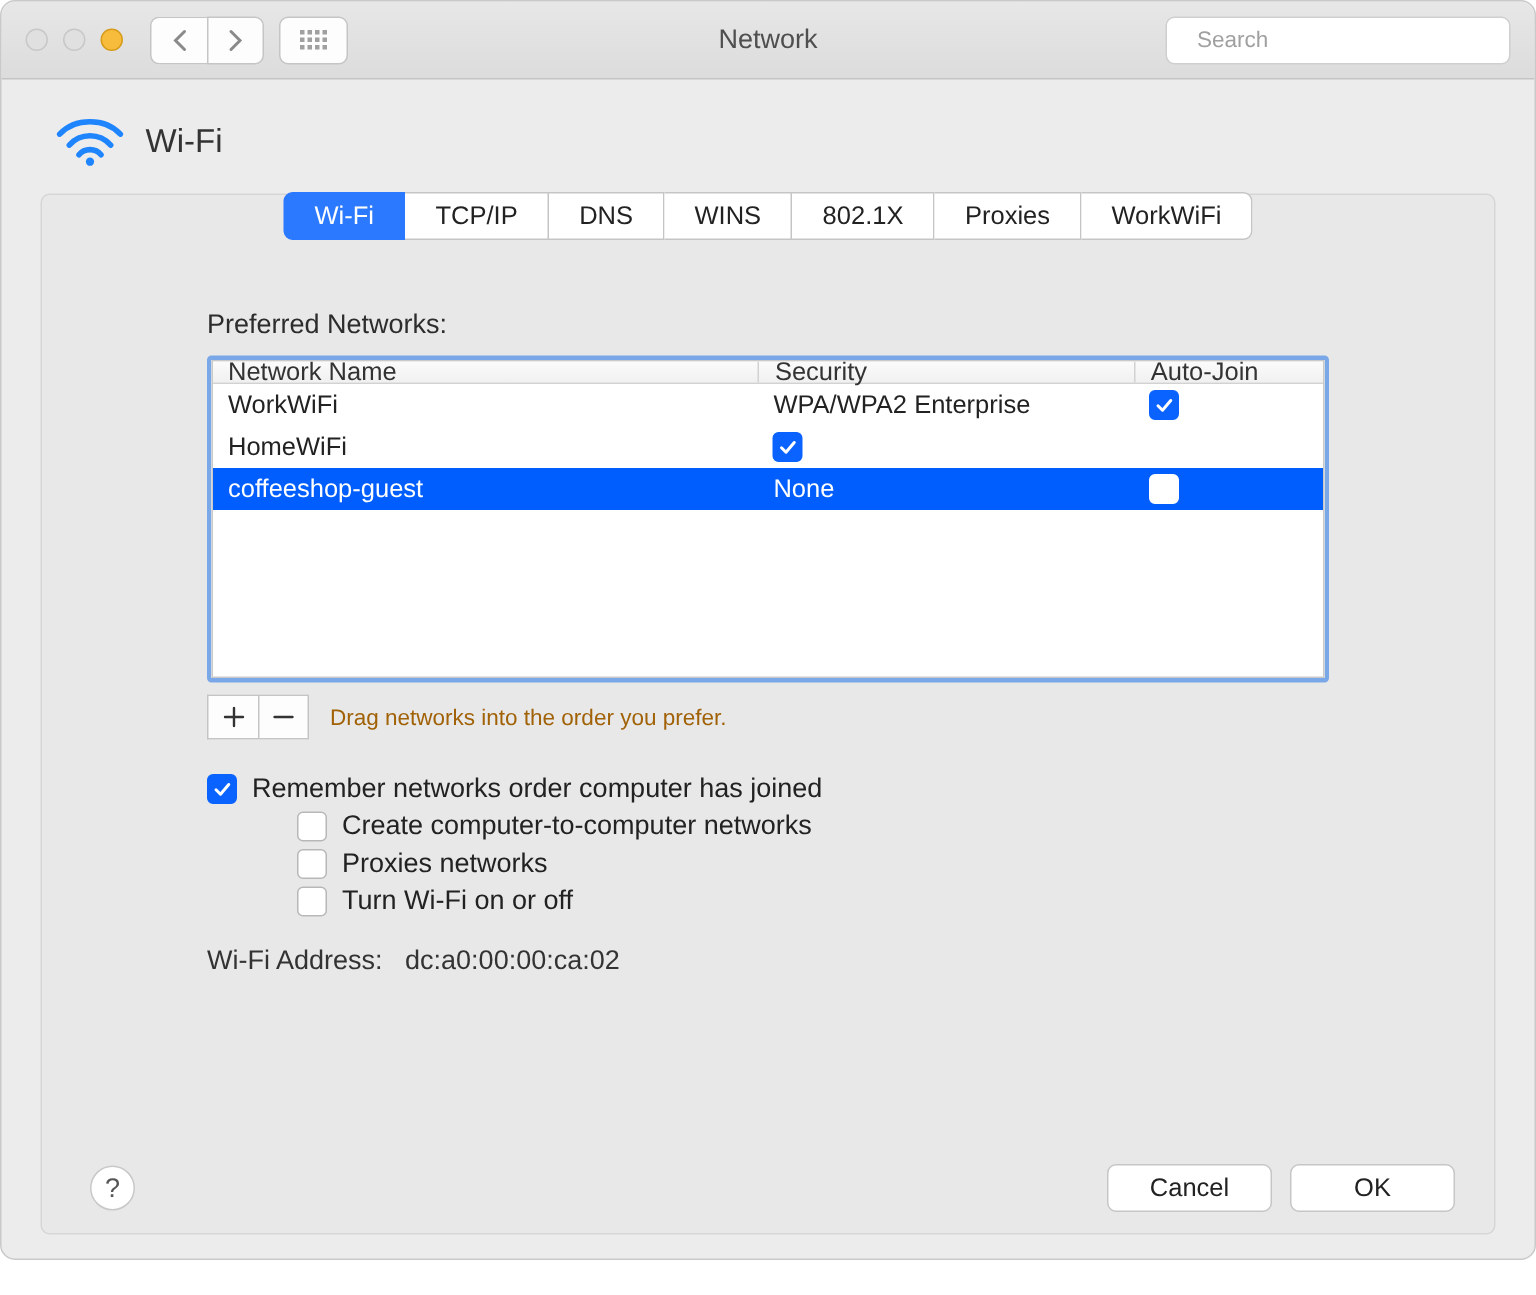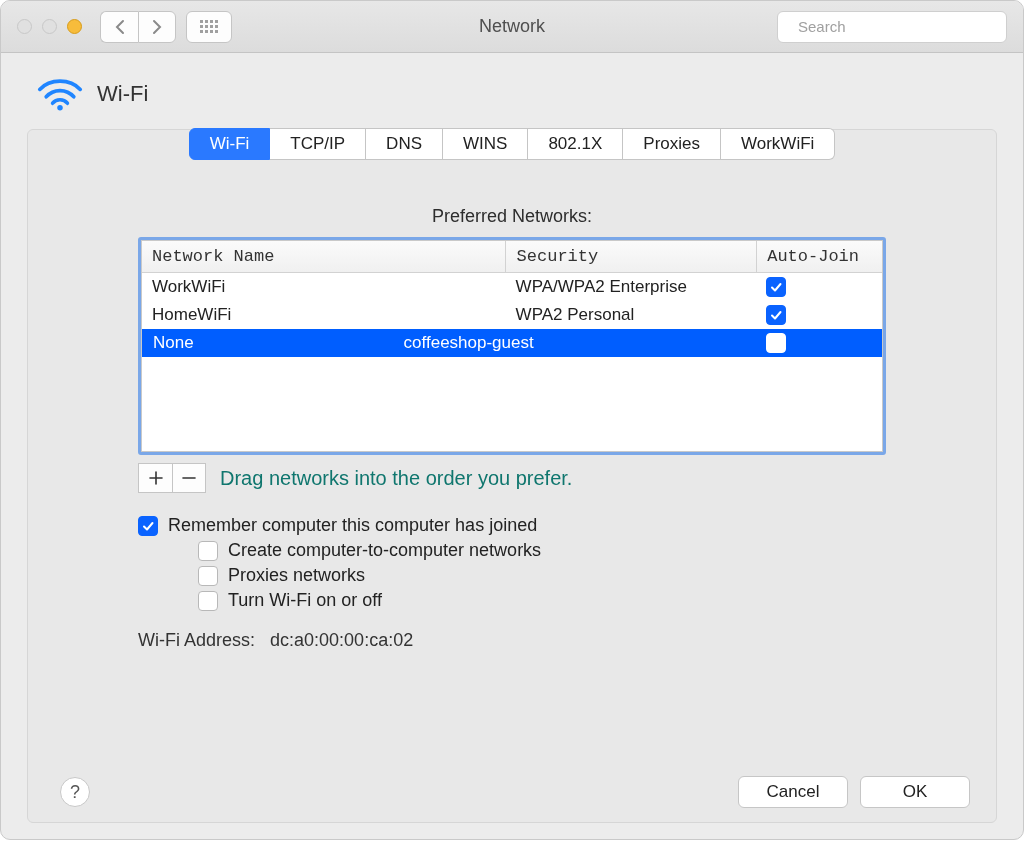--- a/index.html
+++ b/index.html
@@ -105,40 +105,39 @@
     display: flex; align-items: center;
     font-size: 17px;
     color: #222;
     user-select: none;
   }
   .tab:first-child { border-left: 1px solid #c5c5c5; border-radius: 6px 0 0 6px; }
   .tab:last-child  { border-radius: 0 6px 6px 0; }
   .tab.active { background: #2a79ff; border-color: #2a79ff; color: #fff; }
   
   .section { padding: 44px 110px 0 110px; }
-  .section-label { font-size: 18px; color: #2d2d2d; margin-bottom: 10px; text-align: center; }
+  .section-label { font-size: 18px; color: #2d2d2d; margin-bottom: 10px; }
   
   .table-focus {
     border: 3px solid #7aa7e8;
     border-radius: 3px;
   }
   .table {
     background: #fff;
     border: 1px solid #c9c9c9;
     height: 212px;
     font-size: 17px;
     color: #222;
     overflow: hidden;
   }
   .thead {
-    display: flex; height: 32px;
+    display: flex; height: 15px;
     background: linear-gradient(#fbfbfb, #f0f0f0);
     border-bottom: 1px solid #d2d2d2;
     color: #333;
-    font-family: Liberation Mono, monospace;
   }
   .th, .td { display: flex; align-items: center; padding: 0 10px; }
   .col-name { width: 49%; }
   .col-sec  { width: 34%; padding-left: 11px; }
   .col-join { width: 17%; }
   .th-sep { border-left: 1px solid #d2d2d2; }
   .tr { display: flex; height: 28px; }
   .tr.selected { background: #005eff; color: #fff; }
   .check {
     width: 20px; height: 20px; border: 1px solid #b8b8b8; border-radius: 4px;
@@ -151,21 +150,21 @@
   .tr.selected .check { background: #fff; border-color: #fff; }
   
   .list-controls { display: flex; align-items: center; margin-top: 8px; gap: 14px; }
   .pm-group { display: flex; }
   .pm-btn {
     width: 34px; height: 30px; background: #fdfdfd;
     border: 1px solid #c5c5c5; display: flex; align-items:center; justify-content:center;
     font-size: 20px; color: #333;
   }
   .pm-btn:first-child { border-right: none; }
-  .drag-hint { color: #0f766e; font-size: 20px; }
+  .drag-hint { color: #a16207; font-size: 15px; }
   
   .opts { margin-top: 22px; font-size: 18px; color: #222; }
   .opt-row { display: flex; align-items: center; gap: 10px; margin-bottom: 4px; }
   .sub-label { margin-top: 12px; margin-bottom: 6px; }
   .indent { margin-left: 24px; padding-left: 36px; }
   .addr-row { margin-top: 19px; color: #333; font-size: 18px; }
   
   .footer {
     position: absolute;
     left: 0; right: 0; bottom: 14px;
@@ -277,32 +276,31 @@
                 <div class="td col-join">
                   <span class="check checked">
                     <svg width="14" height="14" viewBox="0 0 14 14">
                       <path d="M3 7.5 L6 10.5 L11.5 4" fill="none" stroke="#fff" stroke-width="2" stroke-linecap="round" stroke-linejoin="round"></path>
                     </svg>
                   </span>
                 </div>
               </div>
               <div class="tr">
                 <div class="td col-name">HomeWiFi</div>
-                <div class="td col-sec">WPA2 Personal</div>
                 <div class="td col-join">
                   <span class="check checked">
                     <svg width="14" height="14" viewBox="0 0 14 14">
                       <path d="M3 7.5 L6 10.5 L11.5 4" fill="none" stroke="#fff" stroke-width="2" stroke-linecap="round" stroke-linejoin="round"></path>
                     </svg>
                   </span>
                 </div>
               </div>
               <div class="tr selected">
+                <div class="td col-name">coffeeshop-guest</div>
                 <div class="td col-sec">None</div>
-                <div class="td col-name">coffeeshop-guest</div>
                 <div class="td col-join">
                   <span class="check"></span>
                 </div>
               </div>
             </div>
         </div>
       </div>
 
       <div class="list-controls">
         <div class="pm-group">
@@ -320,21 +318,21 @@
         <div class="drag-hint">Drag networks into the order you prefer.</div>
       </div>
 
       <div class="opts">
         <div class="opt-row">
           <span class="check checked">
             <svg width="14" height="14" viewBox="0 0 14 14">
                 <path d="M3 7.5 L6 10.5 L11.5 4" fill="none" stroke="#fff" stroke-width="2" stroke-linecap="round" stroke-linejoin="round"></path>
               </svg>
           </span>
-          <span>Remember computer this computer has joined</span>
+          <span>Remember networks order computer has joined</span>
         </div>
 
         <div id="admin-opts">
             <div class="opt-row indent">
               <span class="check"></span>
               <span>Create computer-to-computer networks</span>
             </div>
             <div class="opt-row indent">
               <span class="check"></span>
               <span>Proxies networks</span>

